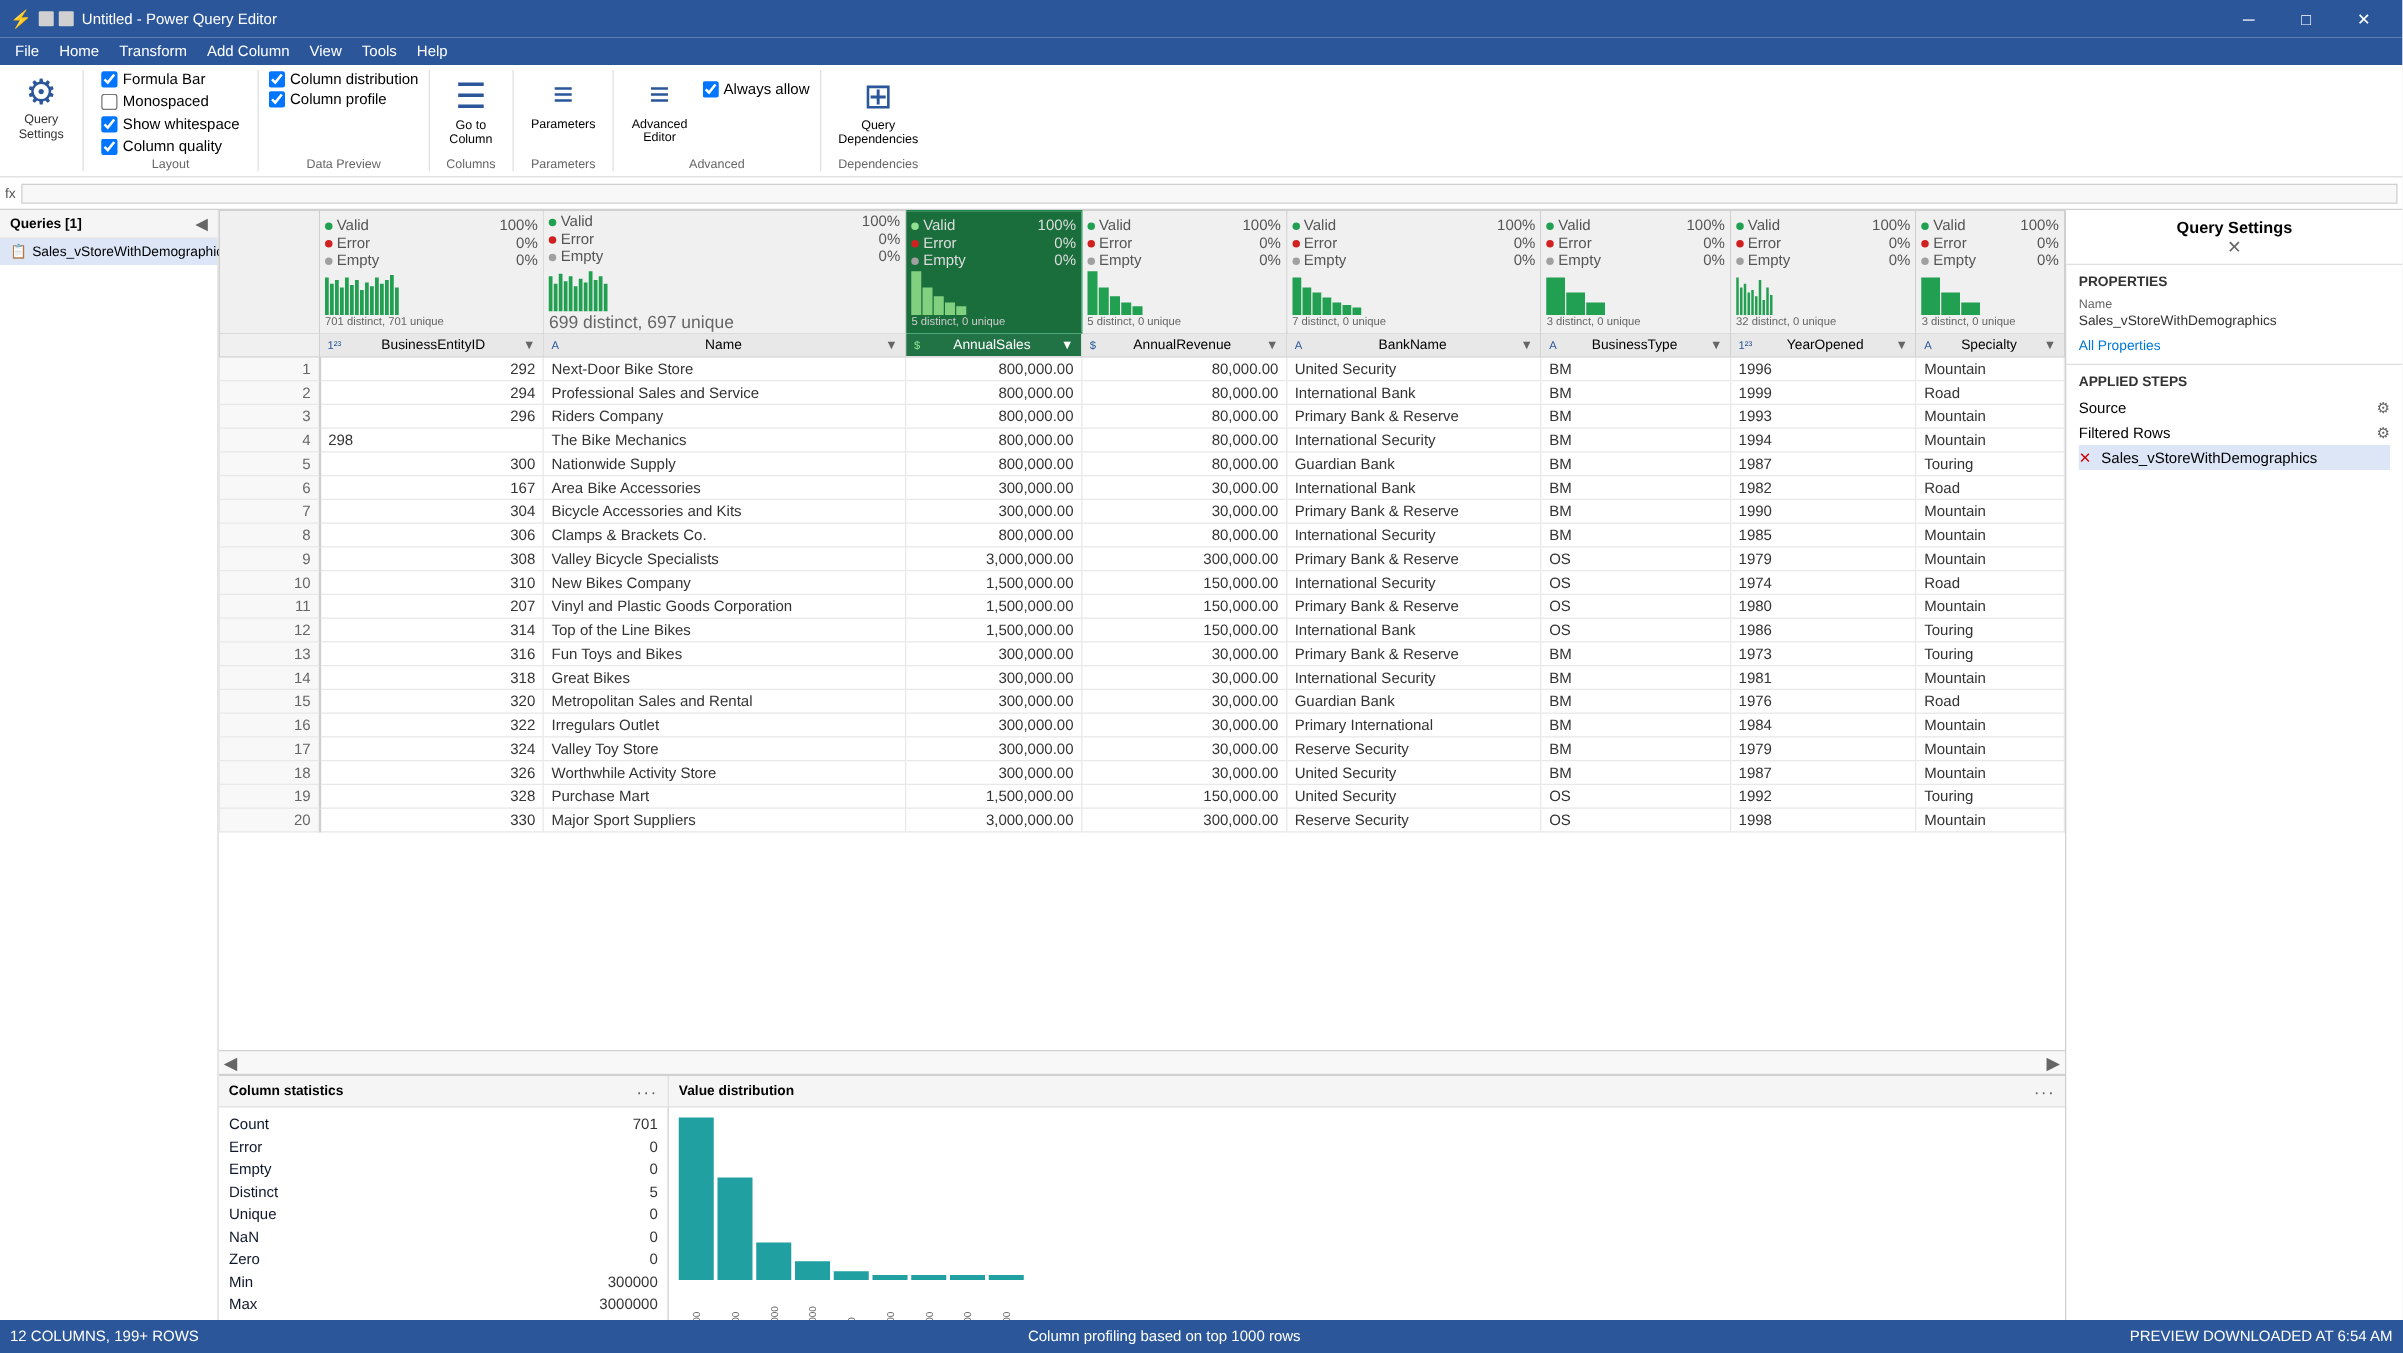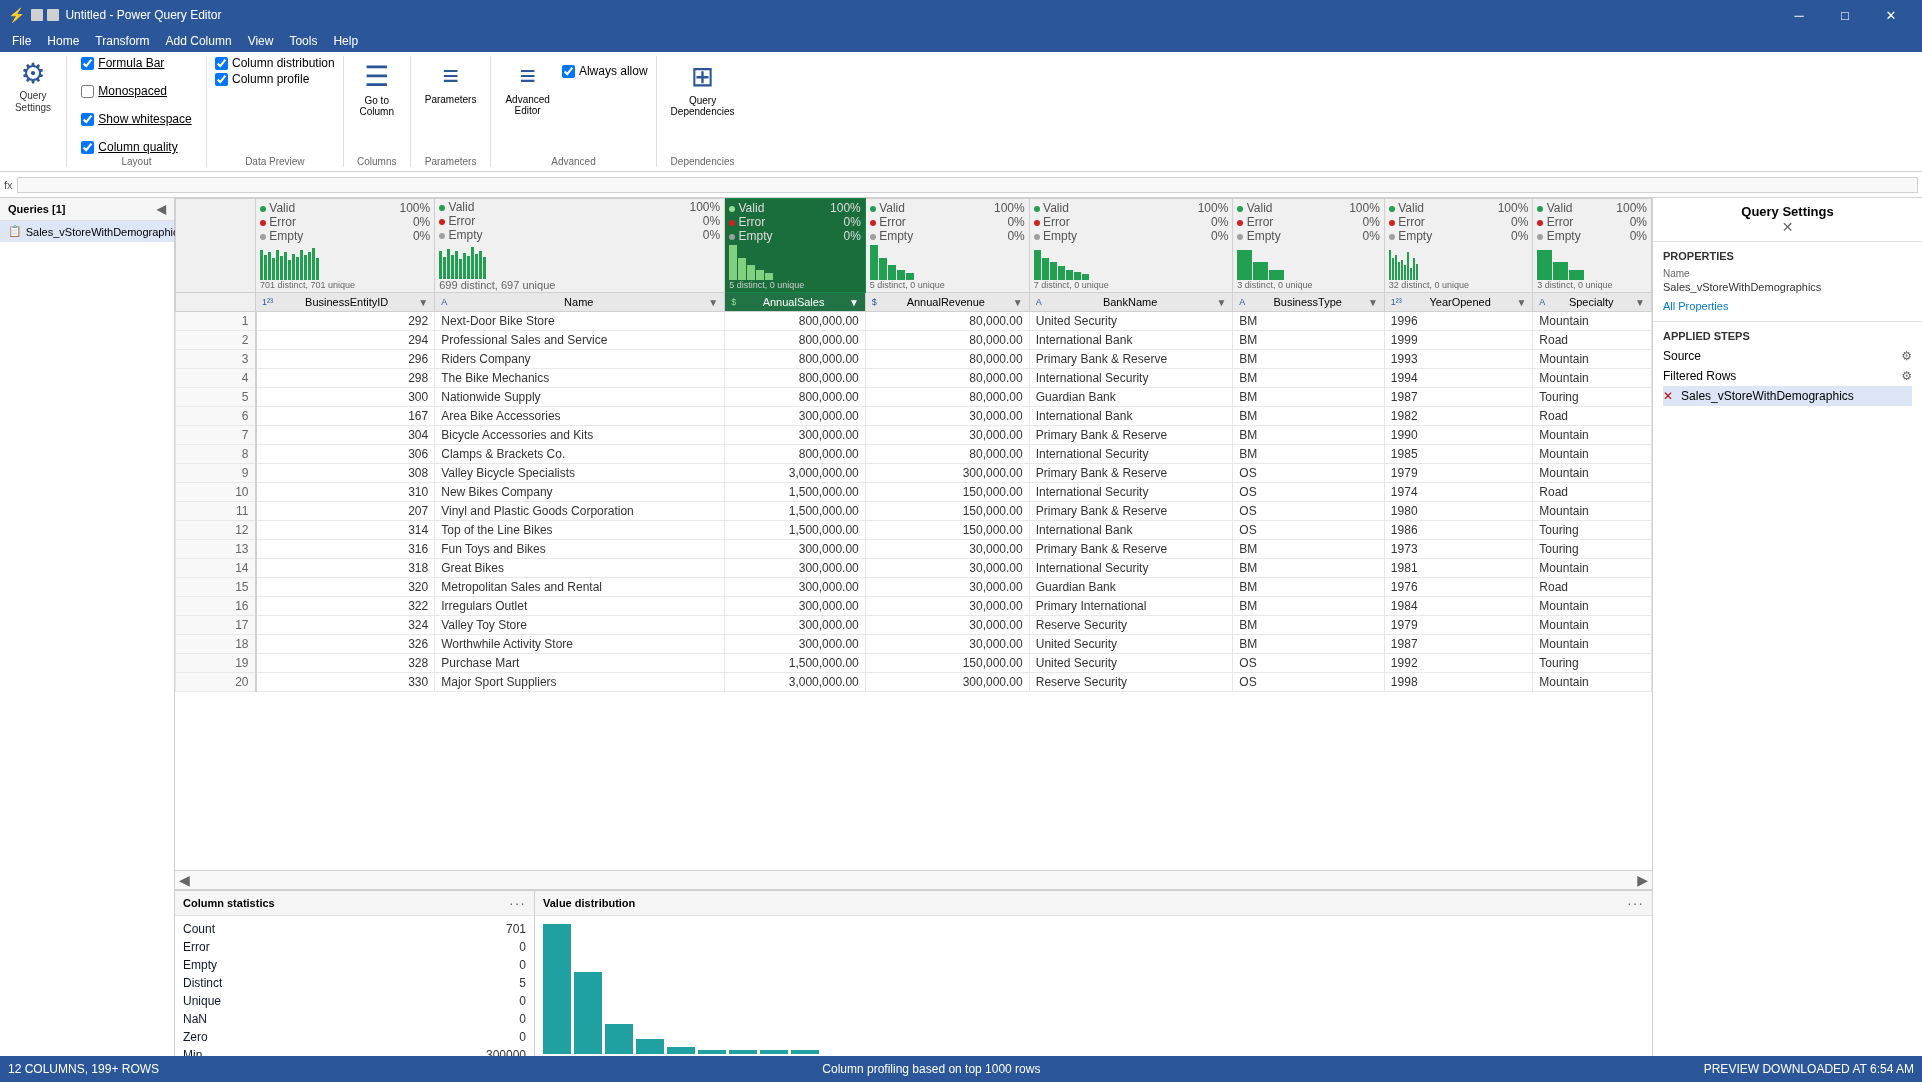--- a/index.html
+++ b/index.html
@@ -401,21 +401,21 @@
       <div class="ribbon-group-buttons">
         <div class="ribbon-btn-large">
           <div class="icon" style="font-size:28px;color:#2b579a;">⚙</div>
           <div class="label" style="font-size:10px;text-align:center;">Query<br>Settings</div>
         </div>
       </div>
       <div class="ribbon-group-label"></div>
     </div>
 
     <div class="ribbon-group" style="justify-content:space-between;min-width:140px;">
-      <div style="display:flex;flex-direction:column;gap:14px;text-decoration:underline;">
+      <div style="display:flex;flex-direction:column;gap:4px;">
         <label class="ribbon-checkbox-row">
           <input type="checkbox" checked="" style="">
           <span>Formula Bar</span>
         </label>
         <label class="ribbon-checkbox-row">
           <input type="checkbox" style="">
           <span>Monospaced</span>
         </label>
         <label class="ribbon-checkbox-row">
           <input type="checkbox" checked="" style="">
@@ -556,21 +556,21 @@
                   <div style="background:#20a050;width:3px;height:24px;"></div>
                   <div style="background:#20a050;width:3px;height:28px;"></div>
                   <div style="background:#20a050;width:3px;height:20px;"></div>
                   <div style="background:#20a050;width:3px;height:26px;"></div>
                   <div style="background:#20a050;width:3px;height:23px;"></div>
                   <div style="background:#20a050;width:3px;height:32px;"></div>
                   <div style="background:#20a050;width:3px;height:25px;"></div>
                   <div style="background:#20a050;width:3px;height:28px;"></div>
                   <div style="background:#20a050;width:3px;height:22px;"></div>
                 </div>
-                <div style="font-size:11px;color:#666;">699 distinct, 697 unique</div>
+                <div style="font-size:14px;color:#666;">699 distinct, 697 unique</div>
               </th>
               <th style="background:#1a6e3c;border:1px solid #148a4a;font-weight:normal;padding:1px 4px;color:white;">
                 <div style="font-size:9px;color:#ddd;">
                   <div><span class="dot" style="background:#90e090;"></span> Valid <span style="float:right;">100%</span></div>
                   <div><span class="dot dot-red"></span> Error <span style="float:right;">0%</span></div>
                   <div><span class="dot dot-gray"></span> Empty <span style="float:right;">0%</span></div>
                 </div>
                 <div class="profile-bar-chart" style="height:35px;">
                   <div style="background:#80d080;width:8px;height:35px;"></div>
                   <div style="background:#80d080;width:8px;height:22px;"></div>
@@ -749,21 +749,21 @@
                 <td>Riders Company</td>
                 <td style="text-align: right;">800,000.00</td>
                 <td style="text-align: right;">80,000.00</td>
                 <td>Primary Bank &amp; Reserve</td>
                 <td>BM</td>
                 <td>1993</td>
                 <td>Mountain</td>
               </tr>
               <tr>
                 <td class="row-num">4</td>
-                <td style="text-align: right;">298</td>
+                <td style="text-align: left;">298</td>
                 <td>The Bike Mechanics</td>
                 <td style="text-align: right;">800,000.00</td>
                 <td style="text-align: right;">80,000.00</td>
                 <td>International Security</td>
                 <td>BM</td>
                 <td>1994</td>
                 <td>Mountain</td>
               </tr>
               <tr>
                 <td class="row-num">5</td>

